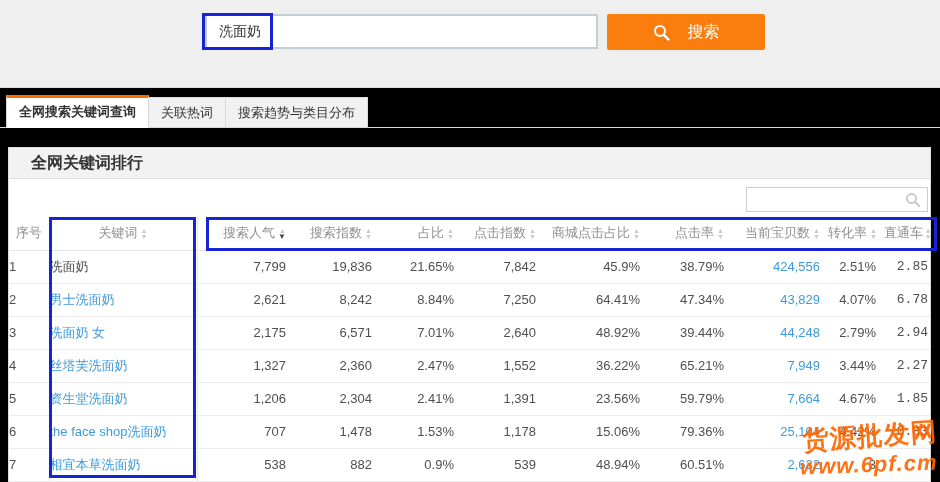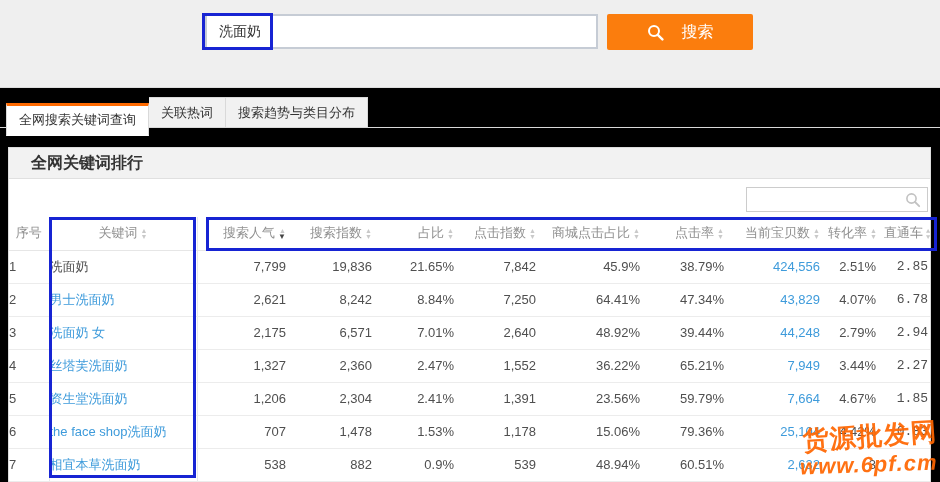--- a/index.html
+++ b/index.html
@@ -6,34 +6,34 @@
   html,body { background:#fff; }
   body { font-family:"Liberation Sans","DejaVu Sans",sans-serif; }
   .page { position:relative; width:940px; height:482px; overflow:hidden; background:#000000; }
 
   
   .topbar { position:absolute; left:0; top:0; width:940px; height:88px;
             background:#efefef; border-bottom:1px solid #dcdcdc; }
   .kw-input { position:absolute; left:205px; top:14px; width:393px; height:35px;
               border:2px solid #c6ccd5; background:#fff; font-size:14px; color:#333;
               padding:0 0 0 12px; outline:none; font-family:inherit; }
-  .search-btn { position:absolute; left:607px; top:14px; width:146px; height:36px;
+  .search-btn { position:absolute; left:607px; top:14px; width:158px; height:36px;
                 background:#fb7d0d; border:none; color:#fff; font-size:16px;
                 cursor:pointer; font-family:inherit; display:flex; align-items:center;
                 justify-content:center; gap:18px; border-radius:2px; }
   .search-btn svg { display:block; }
 
   
   .tabbar { position:absolute; left:0; top:95px; width:940px; height:33px; display:flex; align-items:flex-start; }
   .tabbar::after { content:""; position:absolute; left:0; right:0; bottom:0; height:1px; background:#d9d9d9; z-index:1; }
   .tab { position:relative; z-index:2; padding:0 12px; font-size:13px; color:#333;
          background:#f1f1f1; border:1px solid #d9d9d9; height:31px; line-height:29px;
          margin-top:2px; cursor:pointer; white-space:nowrap; }
   .tab.active { background:#fff; border-top:3px solid #ff6a00; border-bottom:1px solid #fff;
-                height:33px; line-height:28px; font-weight:normal; margin-top:8px; margin-left:6px; }
+                height:33px; line-height:28px; font-weight:bold; margin-top:0; margin-left:6px; }
   .tab.active + .tab { border-left:none; }
   .tab:not(.active) + .tab:not(.active) { border-left:none; }
 
   
   .panel { position:absolute; left:8px; top:147px; width:923px; height:400px;
            border:1px solid #ddd; background:#fff; }
   .panel-header { height:31px; line-height:30px; background:#f2f2f2;
                   border-bottom:1px solid #e0e0e0; padding-left:22px;
                   font-size:16px; font-weight:bold; color:#333; }
   .filter-box { position:absolute; left:737px; top:39px; width:182px; height:25px;

